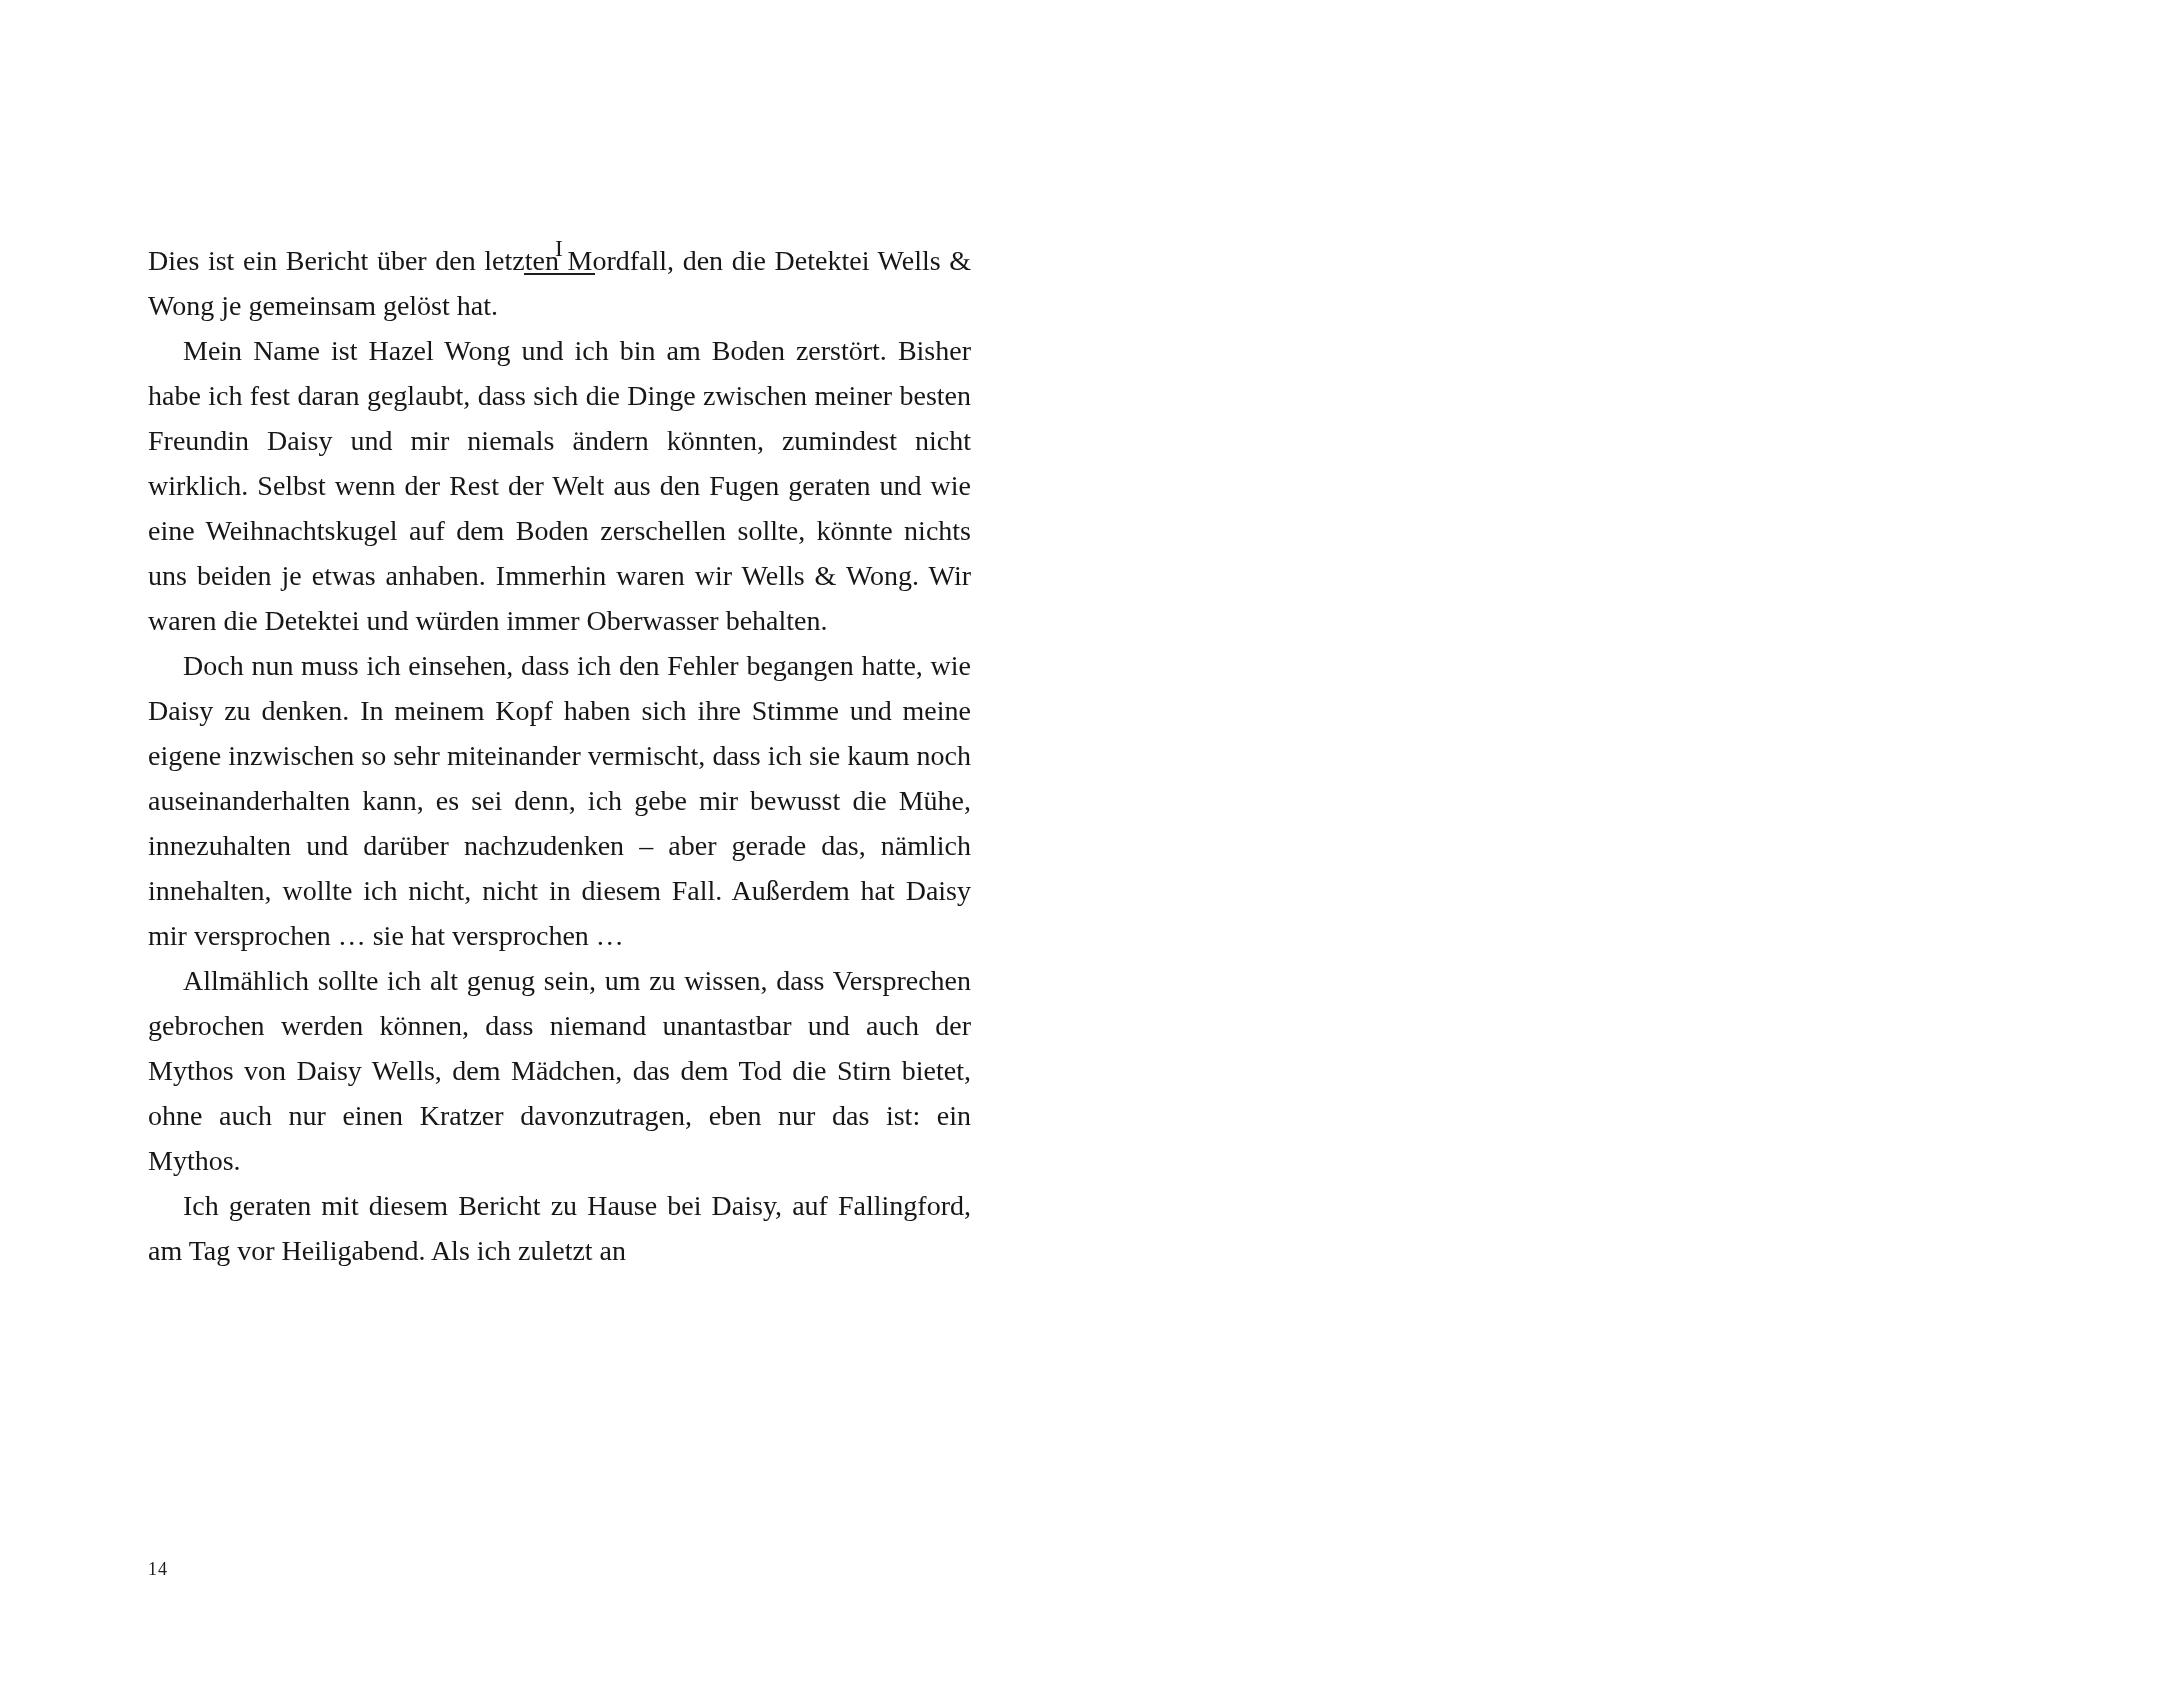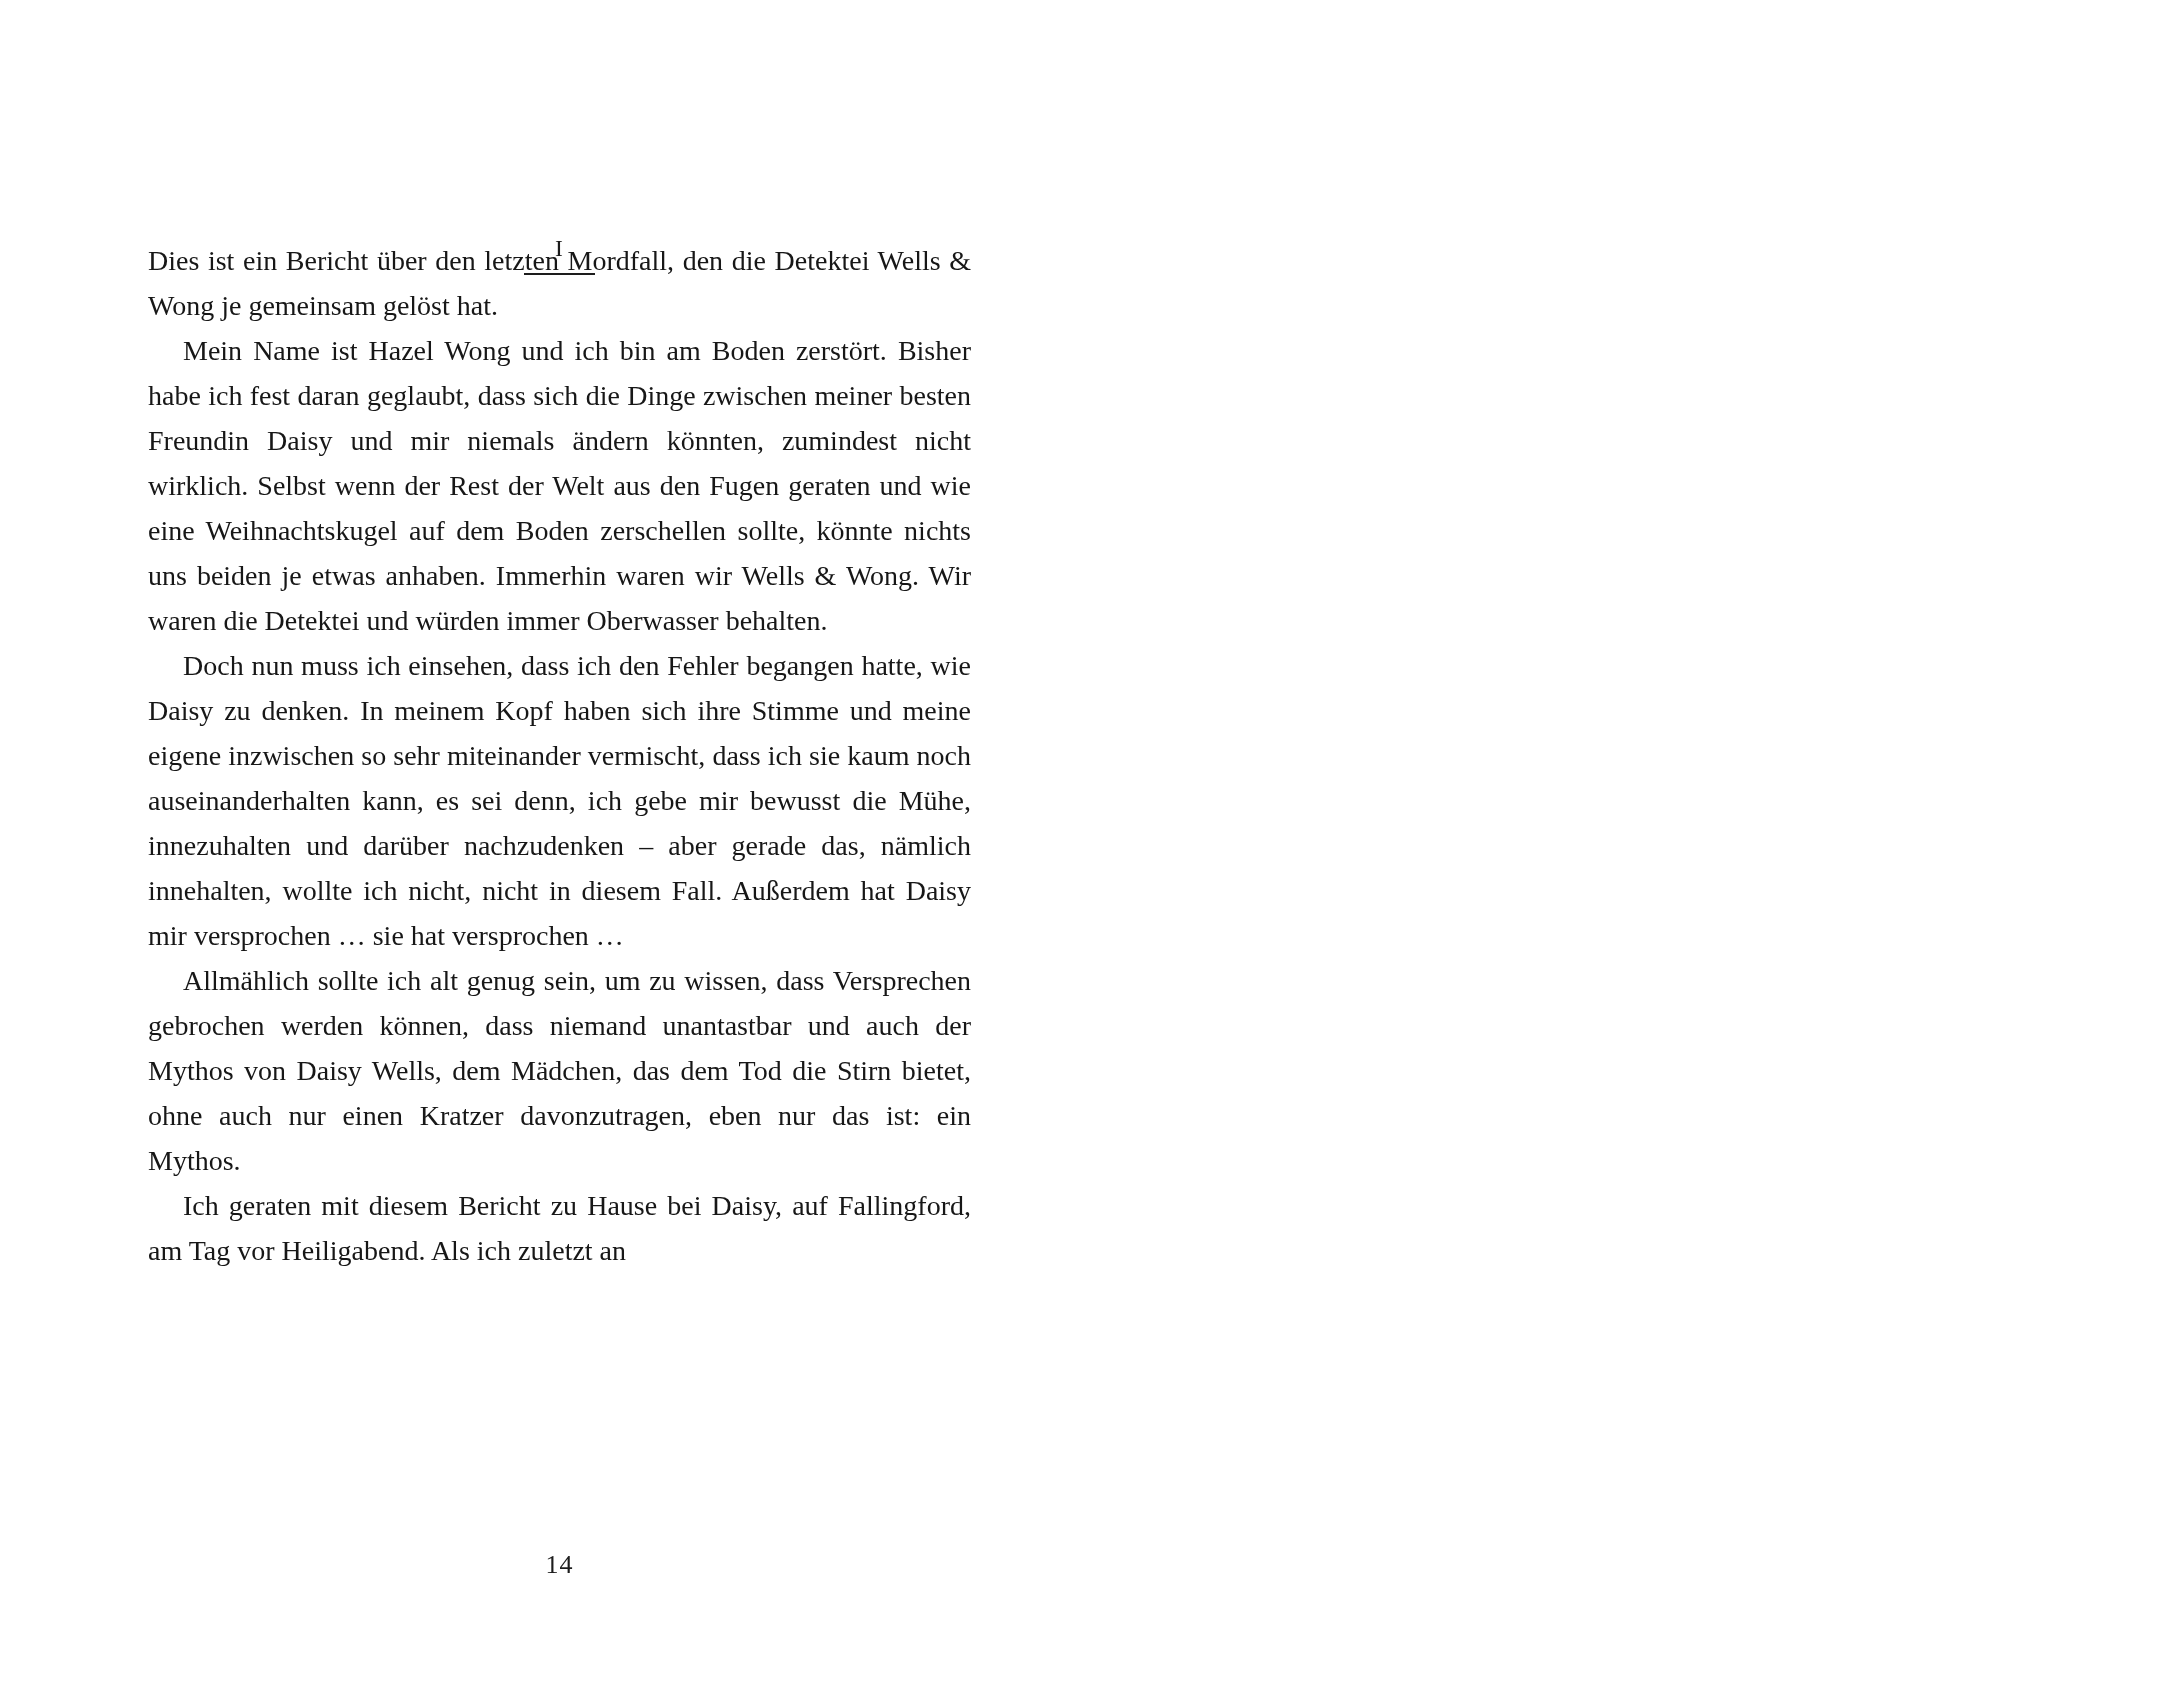--- a/index.html
+++ b/index.html
@@ -73,24 +73,23 @@
   p {
     margin: 0;
     text-indent: 0;
   }
   p + p {
     text-indent: 35px;
   }
   .folio {
     position: absolute;
     bottom: 116px;
-    font-size: 26px;
+    font-size: 18px;
     letter-spacing: 0.9px;
     color: #1d1d1d;
-    text-align: center;
   }
   .folio-left {
     left: 148px;
     width: 823px;
   }
 </style>
 </head>
 <body>
 
 <div class="spread">

